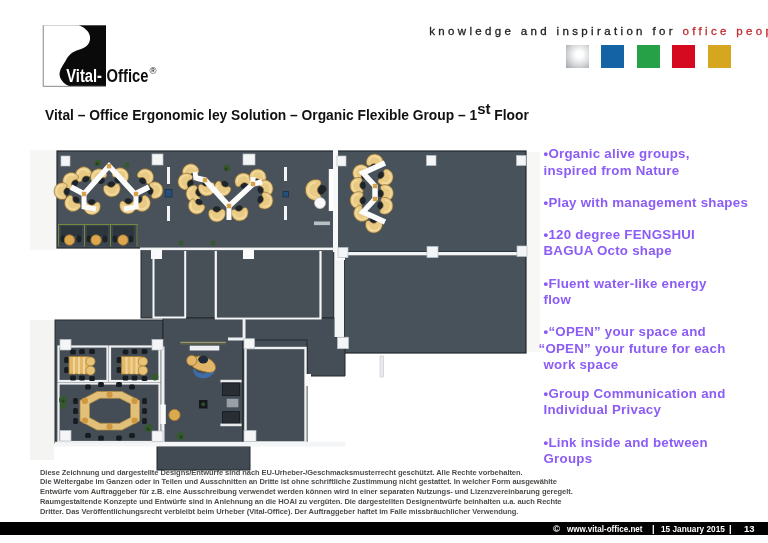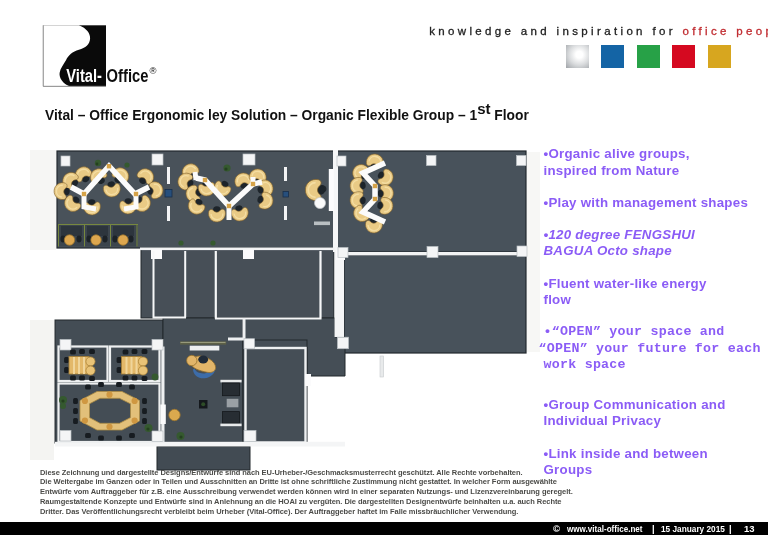--- a/index.html
+++ b/index.html
@@ -349,23 +349,23 @@
   <rect x="222.5" y="411.6" width="17" height="11.6" fill="#272d33" stroke="#14181c" stroke-width="0.8"></rect>
 
   <rect x="220.4" y="423.6" width="21.2" height="2.6" fill="#e8eaeb"></rect>
 
   <rect x="380" y="356" width="3.5" height="21" fill="#e8eaeb" stroke="#c5c9cc" stroke-width="0.6"></rect>
 </svg>
 
 <div class="abs" style="left:543.5px;top:146.3px;width:225px;font-size:13.3px;font-weight:bold;color:#8b5cf6;line-height:16.2px;letter-spacing:0.25px;white-space:nowrap;">
   <div style="margin-bottom:16.2px;">•Organic alive groups,<br>inspired from Nature</div>
   <div style="margin-bottom:16.2px;">•Play with management shapes</div>
-  <div style="margin-bottom:16.2px;font-style:italic;">•120 degree FENGSHUI<br>BAGUA Octo shape</div>
+  <div style="margin-bottom:16.2px;">•120 degree FENGSHUI<br>BAGUA Octo shape</div>
   <div style="margin-bottom:16.2px;">•Fluent water-like energy<br>flow</div>
-  <div style="margin-bottom:24px;font-family:Liberation Mono, monospace;">•“OPEN” your space and<br><span style="margin-left:-5px;">“OPEN” your future for each</span><br>work space</div>
+  <div style="margin-bottom:13px;">•“OPEN” your space and<br><span style="margin-left:-5px;">“OPEN” your future for each</span><br>work space</div>
   <div style="margin-bottom:16.2px;">•Group Communication and<br>Individual Privacy</div>
   <div>•Link inside and between<br>Groups</div>
 </div>
 
 <div class="abs" style="left:40px;top:467.5px;width:520px;font-size:7.5px;color:#4b4b48;line-height:9.8px;letter-spacing:-0.05px;white-space:nowrap;font-weight:bold;">
 Diese Zeichnung und dargestellte Designs/Entwürfe sind nach EU-Urheber-/Geschmacksmusterrecht geschützt. Alle Rechte vorbehalten.<br>
 Die Weitergabe im Ganzen oder in Teilen und Ausschnitten an Dritte ist ohne schriftliche Zustimmung nicht gestattet. In welcher Form ausgewählte<br>
 Entwürfe vom Auftraggeber für z.B. eine Ausschreibung verwendet werden können wird in einer separaten Nutzungs- und Lizenzvereinbarung geregelt.<br>
 Raumgestaltende Konzepte und Entwürfe sind in Anlehnung an die HOAI zu vergüten. Die dargestellten Designentwürfe beinhalten u.a. auch Rechte<br>
 Dritter. Das Veröffentlichungsrecht verbleibt beim Urheber (Vital-Office). Der Auftraggeber haftet im Falle missbräuchlicher Verwendung.

